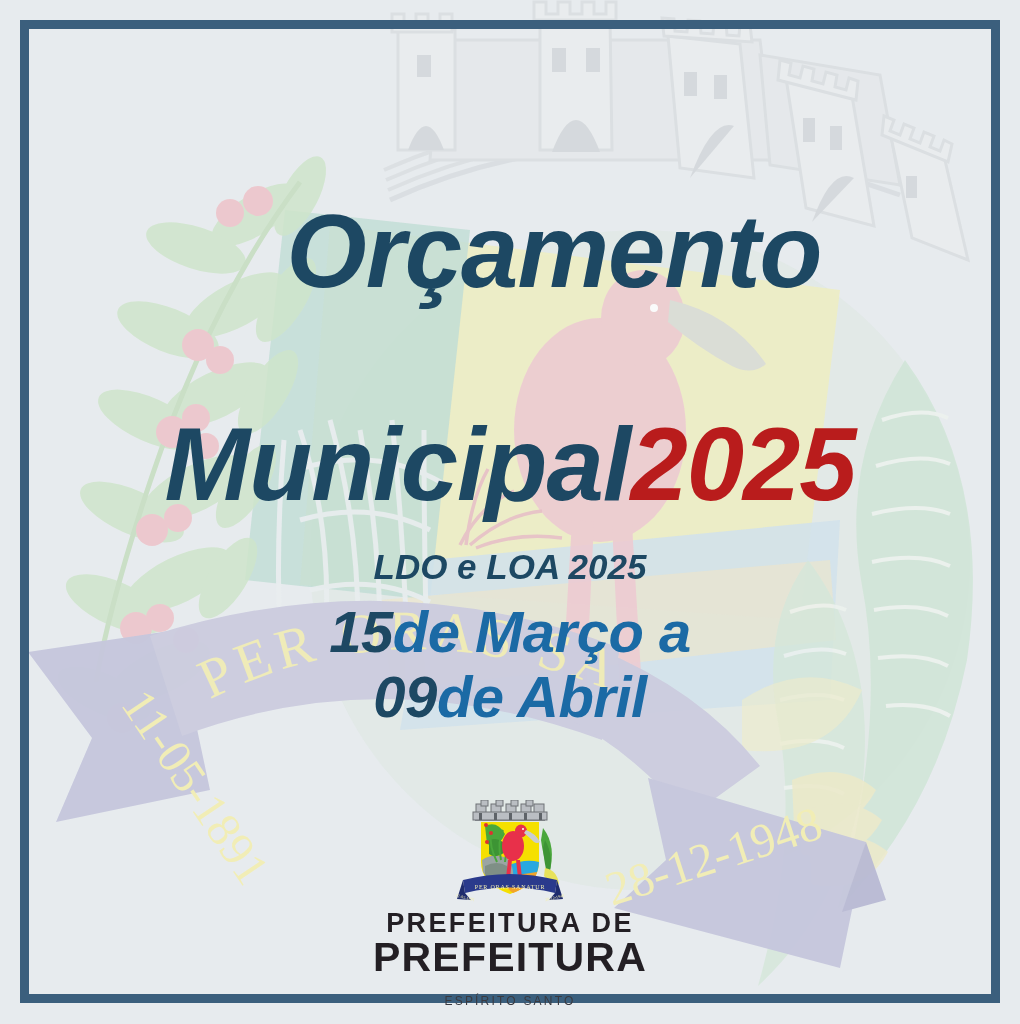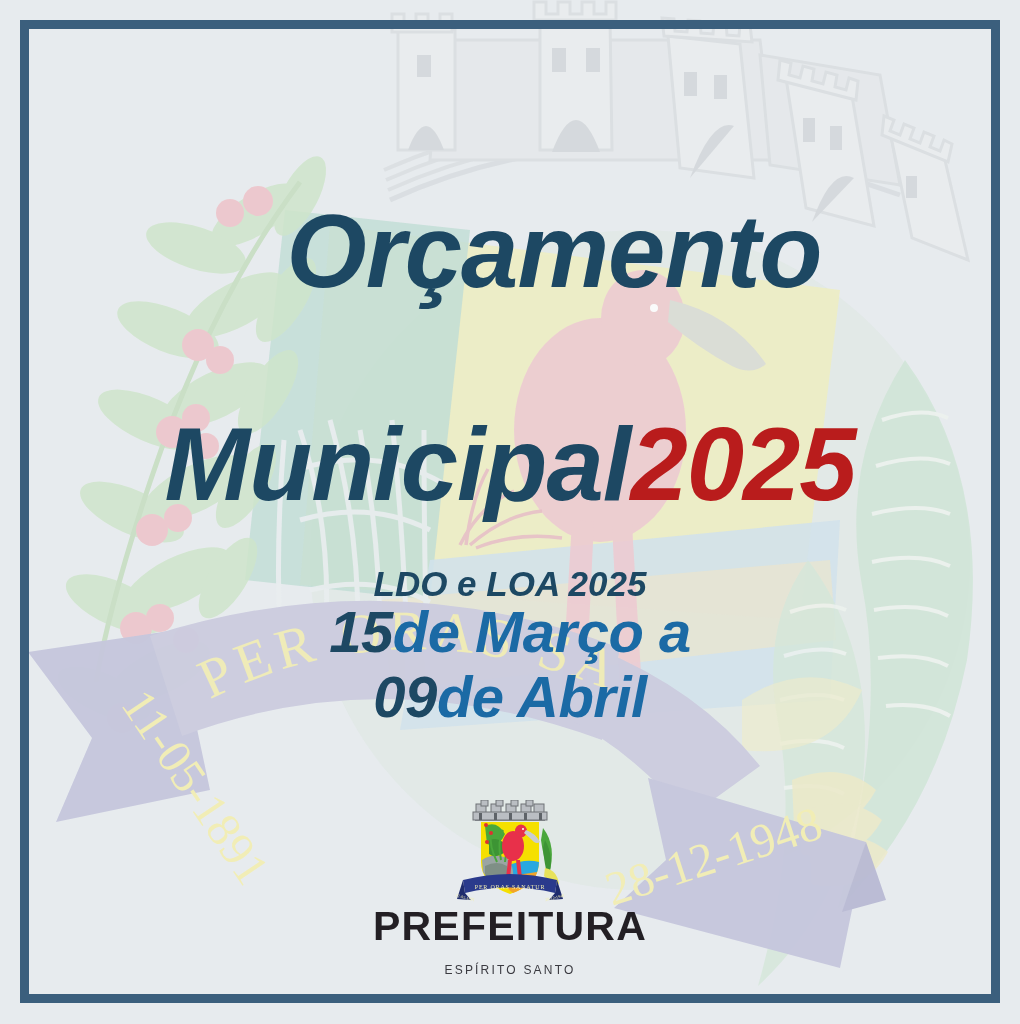--- a/index.html
+++ b/index.html
@@ -46,21 +46,21 @@
     line-height:1;
     white-space:nowrap;
   }
   #line1 { top:200px; font-size:103px;margin-left:44px; }
   #line2 { top:300px; font-size:103px; }
   #line3 { top:413px; font-size:103px; }
   #line3 .accent { color:#b91c1c; font-style:italic; }
 
   #subtitle {
     position:absolute;
-    top:564px; width:100%;
+    top:547px; width:100%;
     text-align:center;
     font-size:35px;
     font-weight:bold;
     font-style:italic;
     color:#1d4863;
     letter-spacing:0px;
     white-space:nowrap;
   }
 
   .dateline {
@@ -376,18 +376,19 @@
         <g>
           <path d="M18 80 Q65 68 112 80 L110 93 Q65 82 20 93 Z" fill="#2a3a8c"></path>
           <path d="M18 80 L12 99 L26 100 L20 93 Z" fill="#1f2c6e"></path>
           <path d="M112 80 L118 99 L104 100 L110 93 Z" fill="#1f2c6e"></path>
           <text x="65" y="89" font-family="Liberation Serif, serif" font-size="6" fill="#f2eeb4" text-anchor="middle" letter-spacing="0.8">PER ORAS SANATUR</text>
           <text x="20" y="99" font-family="Liberation Serif, serif" font-size="4.2" fill="#f2eeb4" text-anchor="middle" transform="rotate(14 20 99)">11-05-1891</text>
           <text x="110" y="99" font-family="Liberation Serif, serif" font-size="4.2" fill="#f2eeb4" text-anchor="middle" transform="rotate(-14 110 99)">28-12-1948</text>
         </g>
       </svg>
 
+      <div id="logo-l1">PREFEITURA DE</div>
       <div id="logo-l2">PREFEITURA</div>
       <div id="logo-l3">ESPÍRITO SANTO</div>
     </div>
 
   </div>
 </div>
 
 </body></html>

